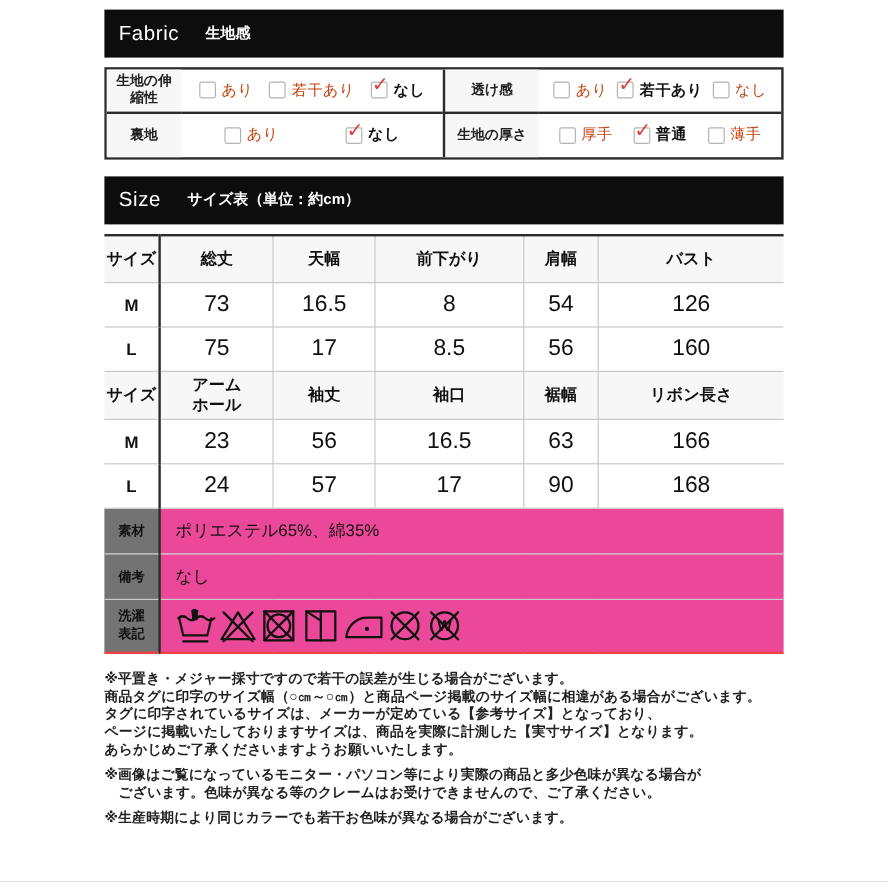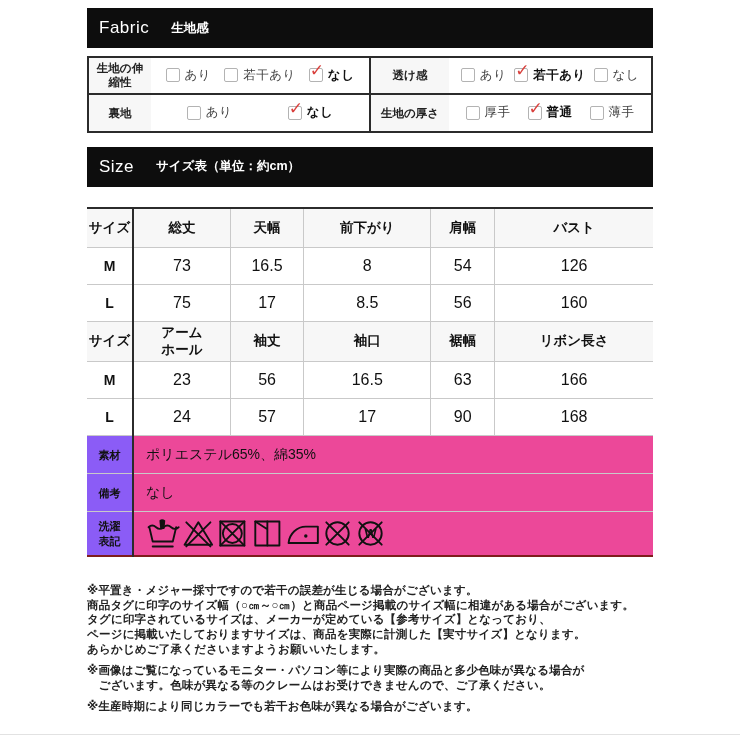--- a/index.html
+++ b/index.html
@@ -32,59 +32,59 @@
     word-break:break-all;
   }
   .fab-label.mid{border-left:2px solid #2b2b2b;}
   .fab-opts{justify-content:space-around;padding:0 8px;}
 
   .opt{display:inline-flex;align-items:center;gap:5px;}
   .cb{
     position:relative;width:12px;height:12px;border:1.5px solid #b3b3b3;
     border-radius:2px;background:#fff;flex:none;
   }
-  .opt-label{font-size:12.5px;color:#404040;letter-spacing:.5px;}
+  .opt-label{font-size:12.5px;color:#c2410c;letter-spacing:.5px;}
   .opt.checked .opt-label{color:#111;font-weight:bold;}
   .opt.checked .cb::after{
     content:"✓";position:absolute;left:0px;top:-7px;
     font-size:17px;font-weight:bold;color:#d9413d;line-height:1;
   }
 
   
   .size-wrap{margin-top:14px;}
   table.size-table{
-    width:100%;border-collapse:collapse;margin-top:20px;
-    border-top:2px solid #2b2b2b;border-bottom:2px solid #7f1d1d;
+    width:100%;border-collapse:collapse;margin-top:8px;
+    border-top:2px solid #2b2b2b;border-bottom:2px solid #ef4444;
   }
   .size-table td{
     border:1px solid #c9c9c9;text-align:center;vertical-align:middle;
     padding:0;box-sizing:border-box;
   }
   .size-table td:first-child{border-left:none;}
   .size-table td:last-child{border-right:none;}
   .size-table td.col-size{
-    width:46px;background:#8b5cf6;border-right:2px solid #2b2b2b;
+    width:46px;background:#737373;border-right:2px solid #2b2b2b;
     font-size:11px;font-weight:600;white-space:pre-line;line-height:1.3;
   }
   .size-table tr.hdr td{
     background:#f7f7f7;font-size:13.5px;font-weight:600;
     height:40px;white-space:pre-line;line-height:1.25;
   }
-  .size-table tr.data td{height:37px;font-size:16px;background:#fff;}
+  .size-table tr.data td{height:37px;font-size:19px;background:#fff;}
   .size-table tr.data td.col-size{font-size:14px;}
   .size-table tr.meta td{height:38px;}
   .size-table td.meta-val{
     text-align:left;padding:6px 12px;font-size:14px;background:#ec4899;
   }
   .laundry-row{display:flex;align-items:center;gap:2px;}
   .lsym{display:inline-flex;align-items:center;}
   .lsym svg{height:31px;width:auto;display:block;}
 
   
-  .footer-notes{margin-top:26px;color:#222;}
+  .footer-notes{margin-top:14px;color:#222;}
   .footer-notes p{
     margin:0 0 7px 0;font-size:11.5px;font-weight:600;
     line-height:14.6px;white-space:pre-line;letter-spacing:.2px;
   }
   .bottom-divider{
     position:absolute;left:0;bottom:5px;width:740px;height:1px;background:#e2e2e2;
   }
 </style>
 </head>
 <body>

